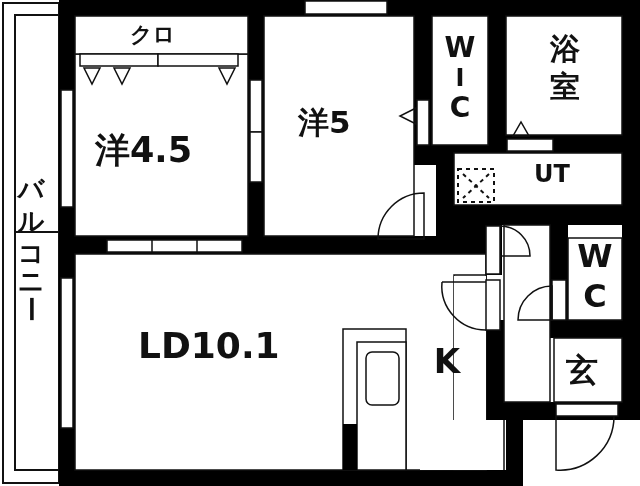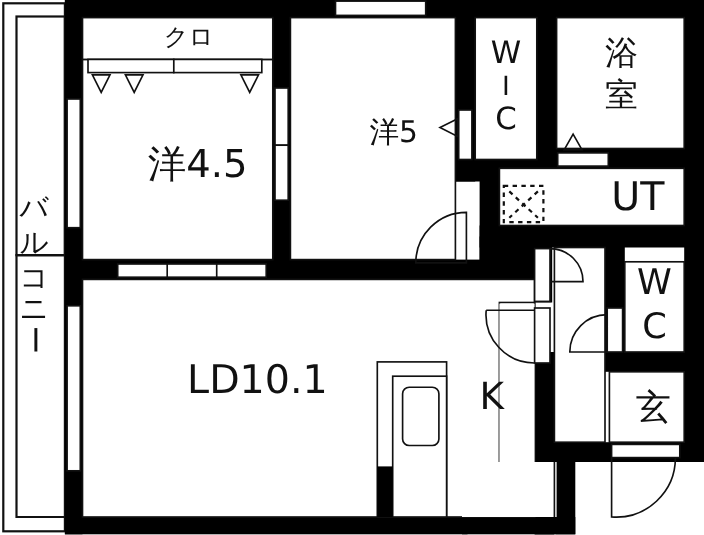--- a/index.html
+++ b/index.html
@@ -1,20 +1,20 @@
 <!DOCTYPE html>
 <html><head>
 <meta charset="utf-8">
 <style>
   html, body { margin: 0; padding: 0; background: #ffffff; }
   body { width: 640px; height: 486px; position: relative; overflow: hidden;
          font-family: "DejaVu Sans", "Liberation Sans", sans-serif; color: #111; }
   #plan { position: absolute; left: 0; top: 0; width: 640px; height: 486px; }
   .lbl { position: absolute; color: #111; font-family: "DejaVu Sans", sans-serif;
-         line-height: 1; white-space: nowrap; text-align: right; }
+         line-height: 1; white-space: nowrap; text-align: left; font-weight: bold; }
   .vert { display: flex; flex-direction: column; align-items: center; }
   .vert span { display: block; }
 </style>
 </head>
 <body>
 
 <svg id="plan" viewBox="0 0 640 486" xmlns="http://www.w3.org/2000/svg">
 
   <g fill="none" stroke="#111" stroke-width="2">
     <rect x="3" y="3" width="56" height="480"></rect>
@@ -139,34 +139,34 @@
     <rect x="357" y="342" width="49" height="128"></rect>
     <rect x="366" y="352" width="33" height="53" rx="6"></rect>
   </g>
   <rect x="343" y="424" width="14" height="46" fill="#000"></rect>
 </svg>
 
 <div class="lbl" style="left:130px; top:24px; width:64px; font-size:22px;">クロ</div>
 
 <div class="lbl" style="left:95px; top:133px; width:130px; font-size:35px;">洋4.5</div>
 
-<div class="lbl" style="left:298px; top:107px; width:82px; font-size:27px;">洋5</div>
+<div class="lbl" style="left:298px; top:107px; width:82px; font-size:31px;">洋5</div>
 
 <div class="lbl vert" style="left:438px; top:34px; width:44px; font-size:28px;">
   <span>W</span>
   <span style="font-size:24px; margin:4px 0;">I</span>
   <span>C</span>
 </div>
 
 <div class="lbl vert" style="left:540px; top:34px; width:50px; font-size:30px;">
   <span style="margin-bottom:8px;">浴</span>
   <span>室</span>
 </div>
 
-<div class="lbl" style="left:534px; top:162px; width:70px; font-size:36px;">UT</div>
+<div class="lbl" style="left:534px; top:162px; width:70px; font-size:24px;">UT</div>
 
 <div class="lbl vert" style="left:570px; top:240px; width:50px; font-size:32px;">
   <span style="margin-bottom:8px;">W</span>
   <span>C</span>
 </div>
 
 <div class="lbl" style="left:566px; top:354px; width:44px; font-size:32px;">玄</div>
 
 <div class="lbl" style="left:138px; top:328px; width:160px; font-size:36px;">LD10.1</div>
 

